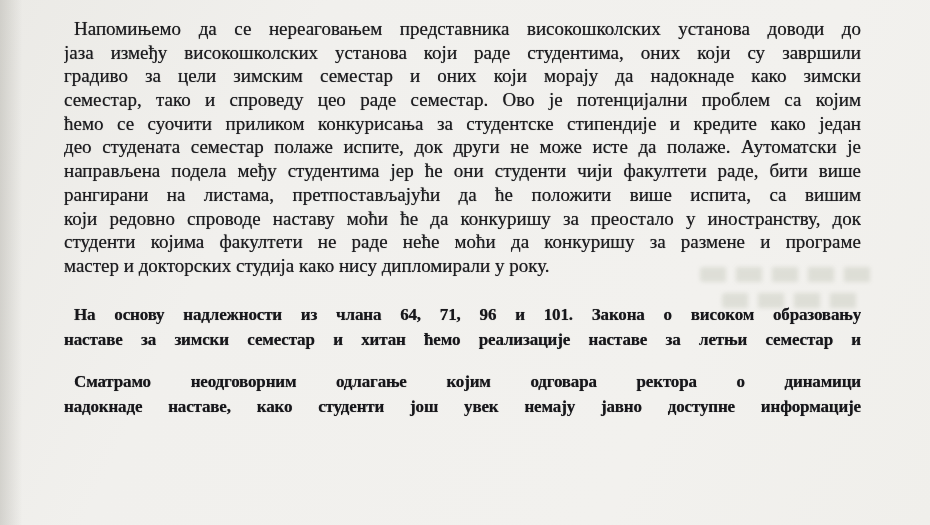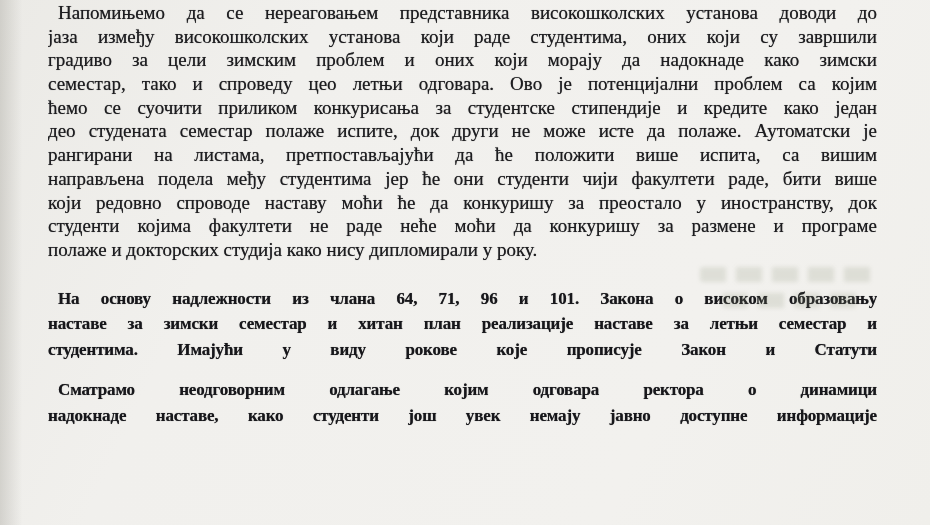--- a/index.html
+++ b/index.html
@@ -23,21 +23,21 @@
     pointer-events: none;
   }
   .textblock {
     position: absolute;
     left: 48px;
     top: 1px;
     width: 829px;
     color: #1d1d20;
     text-shadow: 0 0 0.7px rgba(28,28,30,0.75);
   }
-  .para { margin: 0; padding: 0; }
+  .para { margin: 16px; padding: 0; }
   .para .line {
     text-align: justify;
     text-align-last: justify;
     overflow: hidden;
     white-space: normal;
     hyphens: none;
   }
   .para .line.end { text-align-last: left; }
   .para .line.indent { padding-left: 10px; }
 
@@ -73,35 +73,34 @@
 <body>
 
 <div class="page">
   <div class="edge-shadow"></div>
 
   <div class="textblock">
 
     <div class="para regular p1">
       <div class="line indent">Напомињемо да се нереаговањем представника високошколских установа доводи до</div>
       <div class="line">јаза између високошколских установа који раде студентима, оних који су завршили</div>
-      <div class="line">градиво за цели зимским проблем и оних који морају да надокнаде како зимски</div>
-      <div class="line">семестар, тако и спроведу цео летњи одговара. Ово је потенцијални проблем са којим</div>
+      <div class="line">градиво за цели зимским семестар и оних који морају да надокнаде како зимски</div>
+      <div class="line">семестар, тако и спроведу цео раде семестар. Ово је потенцијални проблем са којим</div>
       <div class="line">ћемо се суочити приликом конкурисања за студентске стипендије и кредите како један</div>
       <div class="line">део студената семестар полаже испите, док други не може исте да полаже. Аутоматски је</div>
+      <div class="line">направљена подела међу студентима јер ће они студенти чији факултети раде, бити више</div>
       <div class="line">рангирани на листама, претпостављајући да ће положити више испита, са вишим</div>
-      <div class="line">направљена подела међу студентима јер ће они студенти чији факултети раде, бити више</div>
       <div class="line">који редовно спроводе наставу моћи ће да конкуришу за преостало у иностранству, док</div>
       <div class="line">студенти којима факултети не раде неће моћи да конкуришу за размене и програме</div>
-      <div class="line end">полаже и докторских студија како нису дипломирали у року.</div>
+      <div class="line end">мастер и докторских студија како нису дипломирали у року.</div>
     </div>
 
     <div class="para bold p2">
       <div class="line indent">На основу надлежности из члана 64, 71, 96 и 101. Закона о високом образовању</div>
-      <div class="line">наставе за зимски семестар и хитан план реализације наставе за летњи семестар и</div>
-      <div class="line">студентима. Имајући у виду рокове које прописује Закон и Статути</div>
+      <div class="line">наставе за зимски семестар и хитан ћемо реализације наставе за летњи семестар и</div>
     </div>
 
     <div class="para bold p3">
       <div class="line indent">Сматрамо неодговорним одлагање којим одговара ректора о динамици</div>
       <div class="line">надокнаде наставе, како студенти још увек немају јавно доступне информације</div>
     </div>
 
   </div>
 
   <div class="bleed bleed-1"></div>

